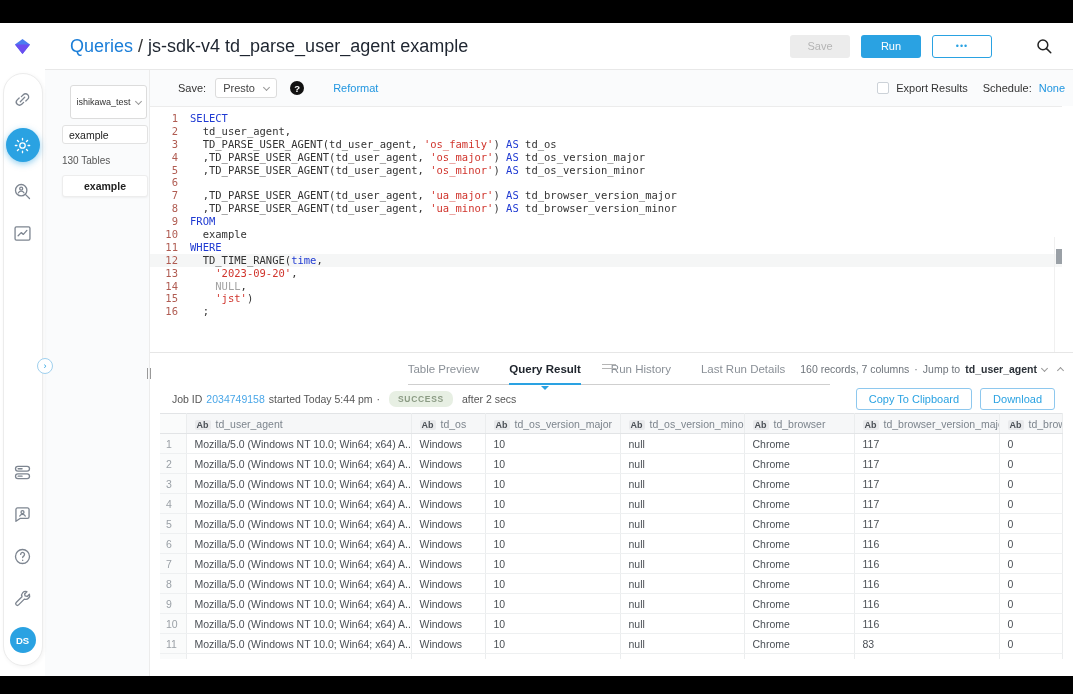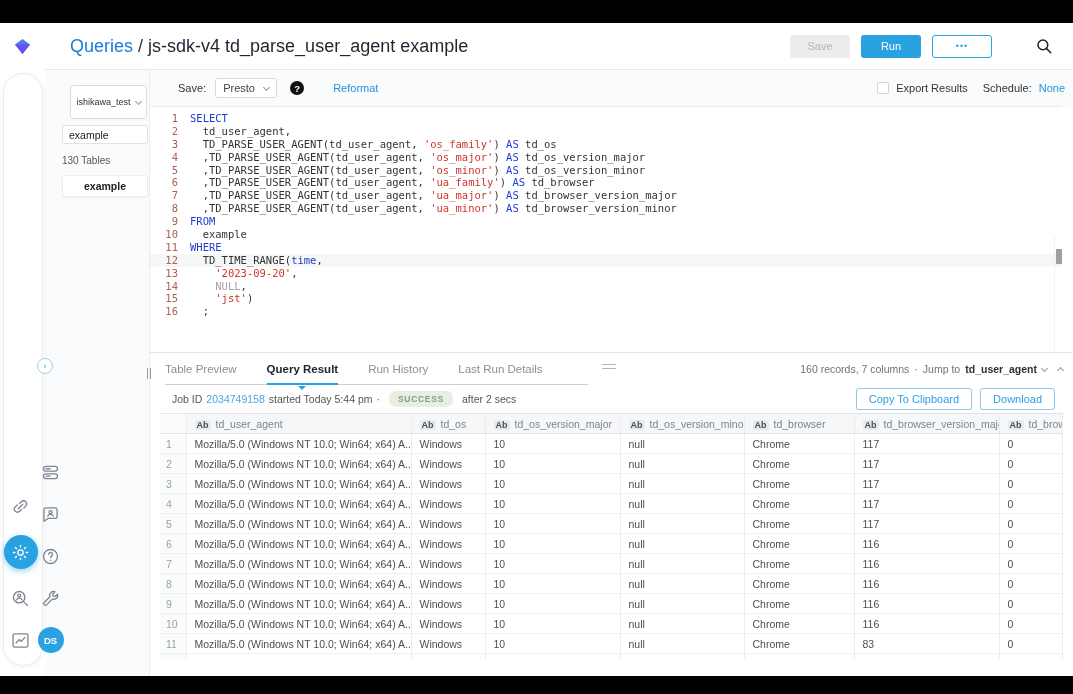--- a/index.html
+++ b/index.html
@@ -6,22 +6,22 @@
   html,body { width:1073px; height:694px; overflow:hidden; background:#fff;
     font-family:"Liberation Sans", sans-serif; }
   .top-bar { height:23px; background:#000; }
   .bottom-bar { position:absolute; left:0; bottom:0; width:1073px; height:18px; background:#000; }
   .app { display:flex; height:653px; position:relative; }
 
   
   .rail { width:45px; background:#fff; display:flex; flex-direction:column; align-items:center; flex:none; z-index:2; }
   .logo-box { height:47px; display:flex; align-items:center; justify-content:center; }
   .rail-capsule { width:40px; flex:1; margin:3px 0 10px; background:#fff; border:1px solid #ececec;
-    border-radius:20px; box-shadow:1px 1px 4px rgba(0,0,0,.05); display:flex; flex-direction:row;
-    align-items:flex-end; justify-content:space-between; padding:12px 0 12px; }
+    border-radius:20px; box-shadow:1px 1px 4px rgba(0,0,0,.05); display:flex; flex-direction:column;
+    align-items:center; justify-content:space-between; padding:12px 0 12px; }
   .rail-group { display:flex; flex-direction:column; align-items:center; gap:16px; }
   .rail-item { width:26px; height:26px; display:flex; align-items:center; justify-content:center; }
   .rail-item svg { width:21px; height:21px; stroke:#7d8590; fill:none; stroke-width:1.5; stroke-linecap:round; stroke-linejoin:round; }
   .rail-item.active { width:34px; height:34px; background:#2aa2e2; border-radius:50%;
     box-shadow:0 2px 6px rgba(42,162,226,.5); }
   .rail-item.active svg { stroke:#fff; }
   .avatar { width:26px; height:26px; border-radius:50%; background:#2aa2e2; color:#fff;
     font-size:9.5px; font-weight:bold; display:flex; align-items:center; justify-content:center; }
   .collapse-toggle { position:absolute; left:37px; top:335px; width:16px; height:16px; border-radius:50%;
     background:#fff; border:1px solid #9fd0ee; color:#2aa2e2; font-size:9px; display:flex;
@@ -78,21 +78,21 @@
   .ln { width:40px; text-align:right; padding-right:12px; color:#b05c52; flex:none; }
   .code .k { color:#1f3ad2; }
   .code .s { color:#d0342c; }
   .code .n { color:#a3a3a3; }
   .code { color:#333; }
   .editor-scrollbar { position:absolute; top:130px; right:0; width:8px; height:116px; border-left:1px solid #f0f0f0; }
   .editor-scrollbar .thumb { position:absolute; top:12px; left:1px; width:7px; height:15px; background:#9aa0a6; }
 
   
   .tabs-bar { height:33px; flex:none; border-top:1px solid #e6e6e6; background:#fff; position:relative;
-    display:flex; align-items:flex-end; padding-left:15px; }
+    display:flex; align-items:flex-end; padding-left:15px;justify-content:center; }
   .tabs-group { display:inline-flex; gap:30px; border-bottom:1px solid #cfcfcf; padding-right:45px; }
   .tab { font-size:11.5px; color:#8a9097; padding-bottom:8px; position:relative; white-space:nowrap; }
   .tab.active { color:#20262e; font-weight:bold; border-bottom:2px solid #2aa2e2; margin-bottom:-1px; }
   .tri { position:absolute; left:50%; bottom:-7px; transform:translateX(-50%); width:0; height:0;
     border-left:4px solid transparent; border-right:4px solid transparent; border-top:4px solid #2aa2e2; }
   .drag-left { position:absolute; left:-3px; bottom:6px; display:flex; gap:2px; }
   .drag-left i { width:1px; height:11px; background:#999; display:block; }
   .drag-center { position:absolute; left:452px; bottom:13px; width:14px; }
   .drag-center i { display:block; height:0; border-top:1.5px solid #b5b5b5; margin-bottom:3px; }
   .tabs-meta { position:absolute; right:10px; bottom:10px; display:flex; align-items:center; gap:5px;
@@ -241,21 +241,21 @@
           </div>
         </div>
 
         <div class="editor">
           <div>
               <div class="line"><span class="ln">1</span><span class="code"><span class="k">SELECT</span></span></div>
               <div class="line"><span class="ln">2</span><span class="code"><span>  td_user_agent,</span></span></div>
               <div class="line"><span class="ln">3</span><span class="code"><span>  TD_PARSE_USER_AGENT(td_user_agent, </span><span class="s">'os_family'</span><span>) </span><span class="k">AS</span><span> td_os</span></span></div>
               <div class="line"><span class="ln">4</span><span class="code"><span>  ,TD_PARSE_USER_AGENT(td_user_agent, </span><span class="s">'os_major'</span><span>) </span><span class="k">AS</span><span> td_os_version_major</span></span></div>
               <div class="line"><span class="ln">5</span><span class="code"><span>  ,TD_PARSE_USER_AGENT(td_user_agent, </span><span class="s">'os_minor'</span><span>) </span><span class="k">AS</span><span> td_os_version_minor</span></span></div>
-              <div class="line"><span class="ln">6</span><span class="code"><span>  ,TD_PARSE_USER_AGENT(td_user_agent, </span><span class="s">'ua_family'</span><span>) </span><span class="k">AS</span><span> td_browser</span></span></div>
+              <div class="line"><span class="ln">6</span></div>
               <div class="line"><span class="ln">7</span><span class="code"><span>  ,TD_PARSE_USER_AGENT(td_user_agent, </span><span class="s">'ua_major'</span><span>) </span><span class="k">AS</span><span> td_browser_version_major</span></span></div>
               <div class="line"><span class="ln">8</span><span class="code"><span>  ,TD_PARSE_USER_AGENT(td_user_agent, </span><span class="s">'ua_minor'</span><span>) </span><span class="k">AS</span><span> td_browser_version_minor</span></span></div>
               <div class="line"><span class="ln">9</span><span class="code"><span class="k">FROM</span></span></div>
               <div class="line"><span class="ln">10</span><span class="code"><span>  example</span></span></div>
               <div class="line"><span class="ln">11</span><span class="code"><span class="k">WHERE</span></span></div>
               <div class="line active"><span class="ln">12</span><span class="code"><span>  TD_TIME_RANGE(</span><span class="k">time</span><span>,</span></span></div>
               <div class="line"><span class="ln">13</span><span class="code"><span>    </span><span class="s">'2023-09-20'</span><span>,</span></span></div>
               <div class="line"><span class="ln">14</span><span class="code"><span>    </span><span class="n">NULL</span><span>,</span></span></div>
               <div class="line"><span class="ln">15</span><span class="code"><span>    </span><span class="s">'jst'</span><span>)</span></span></div>
               <div class="line"><span class="ln">16</span><span class="code"><span>  ;</span></span></div>

